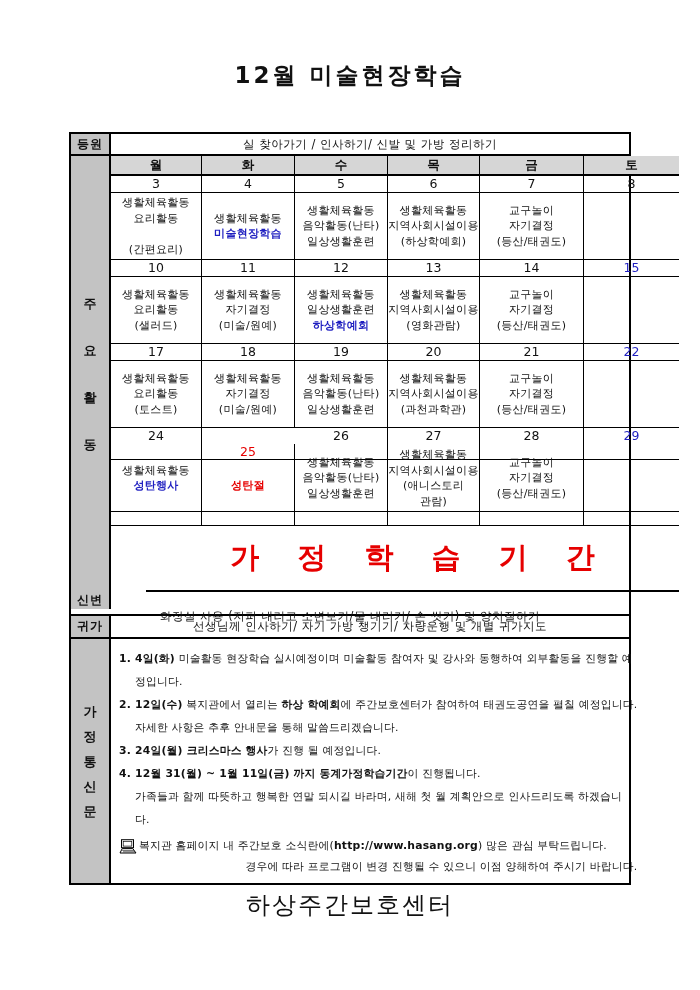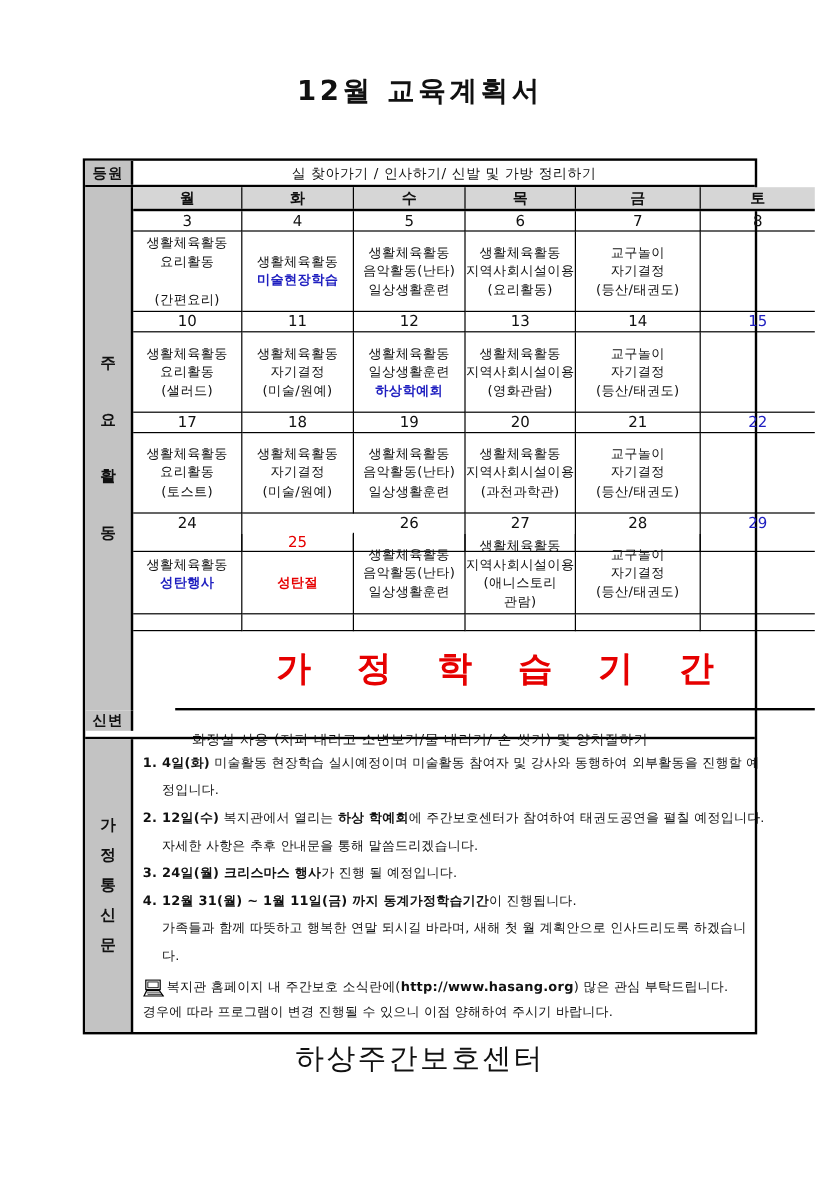--- a/index.html
+++ b/index.html
@@ -77,32 +77,32 @@
   .notice-block { display:flex; align-items:stretch; }
   .notice-content {
     flex:1; padding:8px 4px 6px 8px;
     font-size:10.8px; line-height:23px; letter-spacing:0.2px; word-break:break-all;
   }
   .notice-line { padding-left:16px; white-space:nowrap; }
   .notice-line.first { padding-left:0; }
   .notice-no { margin-right:4px; font-weight:bold; }
   .web-line { display:flex; align-items:center; margin-top:5px; line-height:20px; white-space:nowrap; }
   .web-line .icon-wrap { flex:none; display:inline-flex; margin-right:2px; }
-  .caution-line { text-align:left; line-height:21px; white-space:nowrap; }
+  .caution-line { text-align:right; line-height:21px; white-space:nowrap; }
   
   .doc-footer {
     margin-top:4px; text-align:center;
     font-family:"DejaVu Serif","Liberation Serif",serif;
     font-size:24px; font-weight:500; letter-spacing:2px;
   }
 </style>
 </head>
 <body>
 
-<div class="page-title">12월 교육계획서</div>
+<div class="page-title">12월 미술현장학습</div>
 
 <div class="doc-table">
 
   <div class="simple-row row-attendance">
     <div class="row-label">등원</div>
     <div class="row-text">실 찾아가기 / 인사하기/ 신발 및 가방 정리하기</div>
   </div>
 
   <div class="calendar-block">
     <div class="side-label sl-cal">
@@ -142,21 +142,21 @@
               <div class="act-line c-blue seg-b">미술현장학습</div>
             </div>
             <div class="act-cell">
               <div class="act-line">생활체육활동</div>
               <div class="act-line">음악활동(난타)</div>
               <div class="act-line">일상생활훈련</div>
             </div>
             <div class="act-cell">
               <div class="act-line">생활체육활동</div>
               <div class="act-line">지역사회시설이용</div>
-              <div class="act-line">(요리활동)</div>
+              <div class="act-line">(하상학예회)</div>
             </div>
             <div class="act-cell">
               <div class="act-line">교구놀이</div>
               <div class="act-line">자기결정</div>
               <div class="act-line">(등산/태권도)</div>
             </div>
             <div class="act-cell"></div>
           </div>
           <div class="cal-row date-row">
             <div class="date-cell">10</div>
@@ -277,20 +277,24 @@
 
       <div class="banner-row">가 정 학 습 기 간</div>
     </div>
   </div>
 
   <div class="simple-row row-hygiene">
     <div class="row-label">신변</div>
     <div class="row-text">화장실 사용 (지퍼 내리고 소변보기/물 내리기/ 손 씻기) 및 양치질하기</div>
   </div>
 
+  <div class="simple-row row-departure">
+    <div class="row-label">귀가</div>
+    <div class="row-text">선생님께 인사하기/ 자기 가방 챙기기/ 차량운행 및 개별 귀가지도</div>
+  </div>
 
   <div class="notice-block">
     <div class="side-label sl-notice">
         <span>가</span>
         <span>정</span>
         <span>통</span>
         <span>신</span>
         <span>문</span>
       </div>
     <div class="notice-content">

